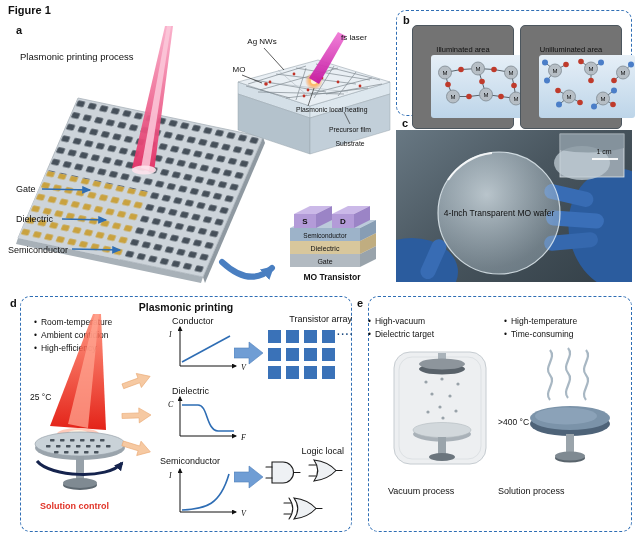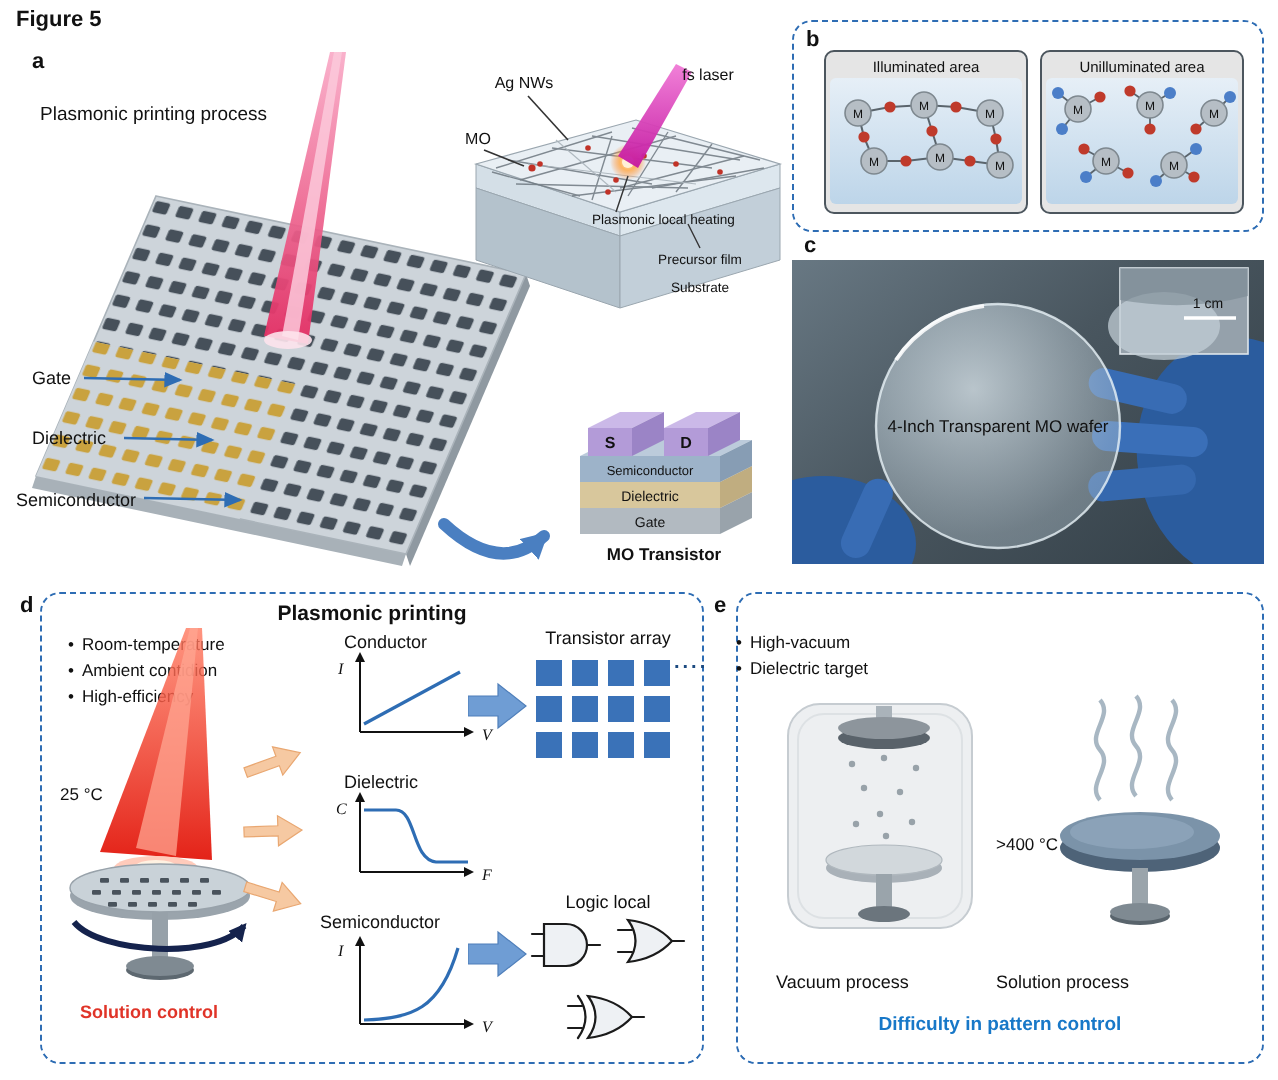--- a/index.html
+++ b/index.html
@@ -5,42 +5,42 @@
   *{margin:0;padding:0;box-sizing:border-box}
   body{background:#ffffff;font-family:"Liberation Sans",sans-serif}
   .stage{position:relative;width:639px;height:540px;background:#fff;color:#111;overflow:hidden;font-family:"Liberation Sans",sans-serif}
   .abs{position:absolute}
   .fig-label{position:absolute;left:8px;top:4px;font-size:11px;font-weight:bold}
   .panel-letter{position:absolute;font-size:11px;font-weight:bold;line-height:11px}
   .dashed-box{position:absolute;border:1.5px dashed #2e6db4;border-radius:10px;background:#fff}
   .box-title{position:absolute;text-align:center;font-weight:bold;font-size:10.5px}
   .bullets{position:absolute;font-size:8.5px;line-height:13px}
   .bullet::before{content:"•";margin-right:4px}
-  .side-label{position:absolute;font-size:9px;text-align:center}
+  .side-label{position:absolute;font-size:9px;text-align:right}
   .ta-grid{position:absolute;display:grid;grid-template-columns:repeat(4,13px);gap:5px}
   .sq{width:13px;height:13px;background:#3a72b8}
   .ta-dots{position:absolute;font-size:10px;font-weight:bold;color:#1c4a80;letter-spacing:1.5px}
   .pattern-control{position:absolute;font-size:9px;font-weight:bold;color:#e03428}
   .footer-blue{position:absolute;font-size:9.5px;font-weight:bold;color:#1878c8;text-align:center}
   .caption{position:absolute;font-size:9px;text-align:left}
   .temp-label{position:absolute;font-size:8.5px}
   .photo{position:absolute;background:linear-gradient(140deg,#687883 0%,#49565f 45%,#323e46 100%)}
-  .mol-box{position:absolute;width:102px;height:82px;background:#e5e5e5;border:1px solid #4c565e;border-radius:5px;padding:2px}
+  .mol-box{position:absolute;width:102px;height:104px;background:#737373;border:1px solid #4c565e;border-radius:5px;padding:18px}
   .mol-title{font-size:7.5px;text-align:center;height:11px;line-height:11px;white-space:nowrap}
   .mol-area{width:96px;height:63px;margin:0 auto;background:linear-gradient(180deg,#e6eff7,#bdd5e9);border-radius:3px}
   .mol-area svg{display:block}
   svg text{font-family:"Liberation Sans",sans-serif;fill:#111}
   .ax{font-family:"Liberation Serif",serif;font-style:italic;font-size:8px}
 </style>
 </head>
 <body>
 
 <div class="stage">
 
-  <div class="fig-label">Figure 5</div>
+  <div class="fig-label">Figure 1</div>
 
   <svg class="abs" style="left:8px;top:22px" width="385" height="268" viewBox="0 0 385 268">
     <defs>
       <linearGradient id="beamPink" x1="0" y1="0" x2="0" y2="1">
         <stop offset="0" stop-color="#f9a9c6" stop-opacity="0.9"></stop>
         <stop offset="1" stop-color="#e32c62" stop-opacity="0.95"></stop>
       </linearGradient>
       <linearGradient id="beamMag" x1="0" y1="0" x2="0" y2="1">
         <stop offset="0" stop-color="#f07ad6"></stop>
         <stop offset="1" stop-color="#c415a0"></stop>
@@ -445,20 +445,24 @@
     </g>
   </svg>
 
   <div class="dashed-box" style="left:368px;top:296px;width:264px;height:236px"></div>
   <div class="panel-letter" style="left:357px;top:298px">e</div>
 
   <div class="bullets" style="left:368px;top:315px">
     <div class="bullet">High-vacuum</div>
     <div class="bullet">Dielectric target</div>
   </div>
+  <div class="bullets" style="left:504px;top:315px">
+    <div class="bullet">High-temperature</div>
+    <div class="bullet">Time-consuming</div>
+  </div>
 
   <svg class="abs" style="left:388px;top:350px" width="104" height="122" viewBox="0 0 104 122">
     <rect x="6" y="2" width="92" height="112" rx="16" fill="#edeff1" stroke="#c6ccd1" stroke-width="1"></rect>
     <rect x="11" y="7" width="82" height="102" rx="13" fill="none" stroke="#dde1e4" stroke-width="1"></rect>
     <rect x="50" y="3" width="8" height="7" fill="#aab3ba"></rect>
     <ellipse cx="54" cy="19" rx="23" ry="5.5" fill="#59626a"></ellipse>
     <ellipse cx="54" cy="14" rx="23" ry="5.5" fill="#8d959c"></ellipse>
     <g fill="#98a2a9">
       <circle cx="38" cy="32" r="1.6"></circle>
         <circle cx="54" cy="29" r="1.6"></circle>
@@ -486,15 +490,14 @@
     <ellipse cx="72" cy="78" rx="40" ry="12" fill="#4e6378"></ellipse>
     <ellipse cx="72" cy="72" rx="40" ry="12" fill="#7b93a9"></ellipse>
     <ellipse cx="68" cy="70" rx="31" ry="8.5" fill="#93abc0" opacity="0.65"></ellipse>
     <rect x="68" y="88" width="8" height="22" fill="#9aa4ab"></rect>
     <ellipse cx="72" cy="112" rx="15" ry="4.5" fill="#59646c"></ellipse>
     <ellipse cx="72" cy="110" rx="15" ry="4.5" fill="#7f8a92"></ellipse>
     <text x="0" y="79" font-size="8.5">&gt;400 °C</text>
   </svg>
   <div class="caption" style="left:498px;top:486px;width:130px">Solution process</div>
 
-  <div class="footer-blue" style="left:368px;top:507px;width:264px">Difficulty in pattern control</div>
 
 </div>
 
 </body></html>

